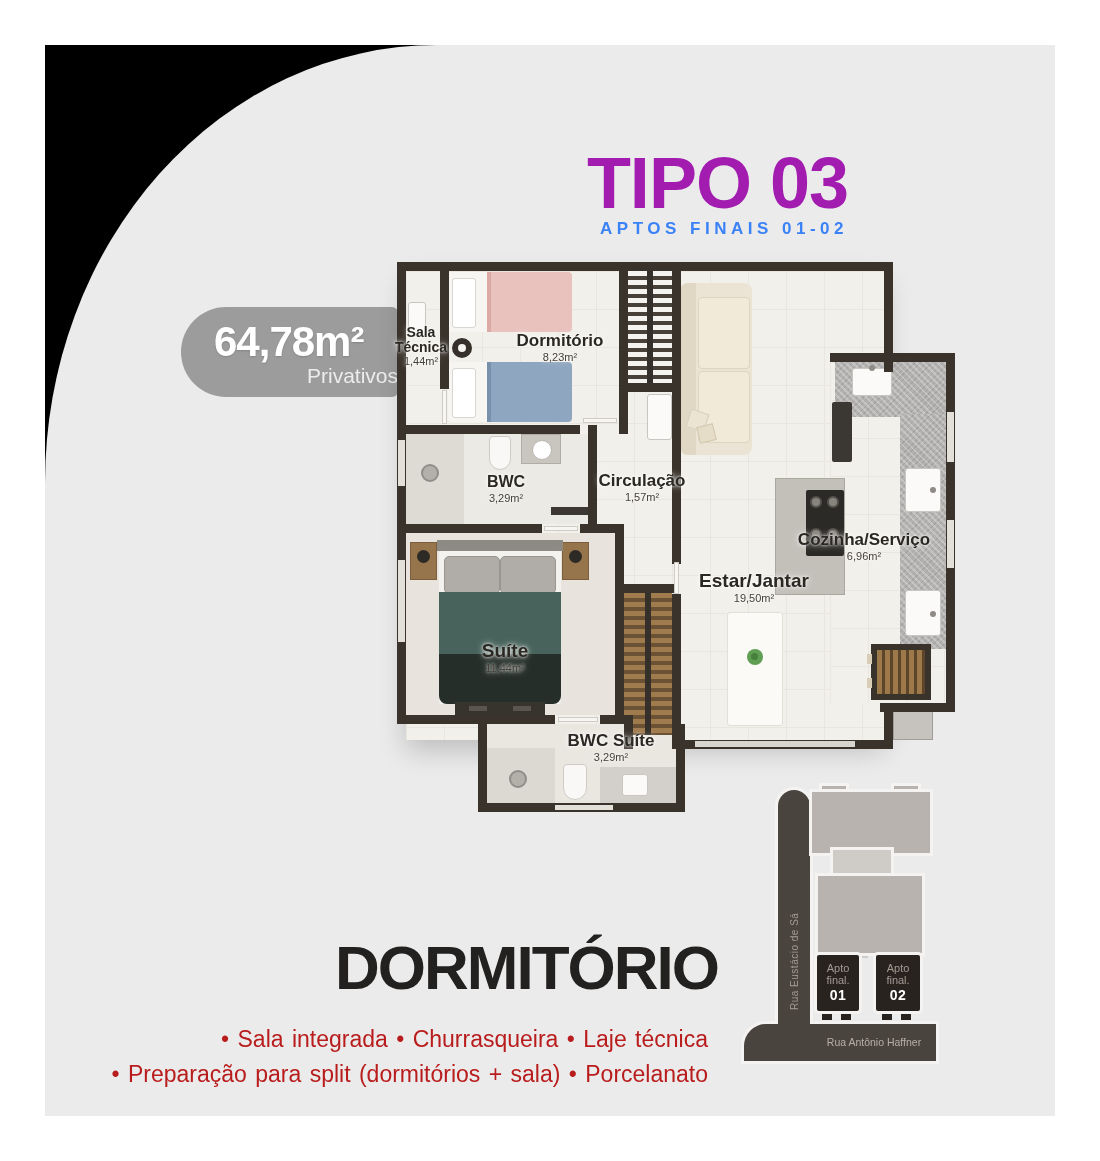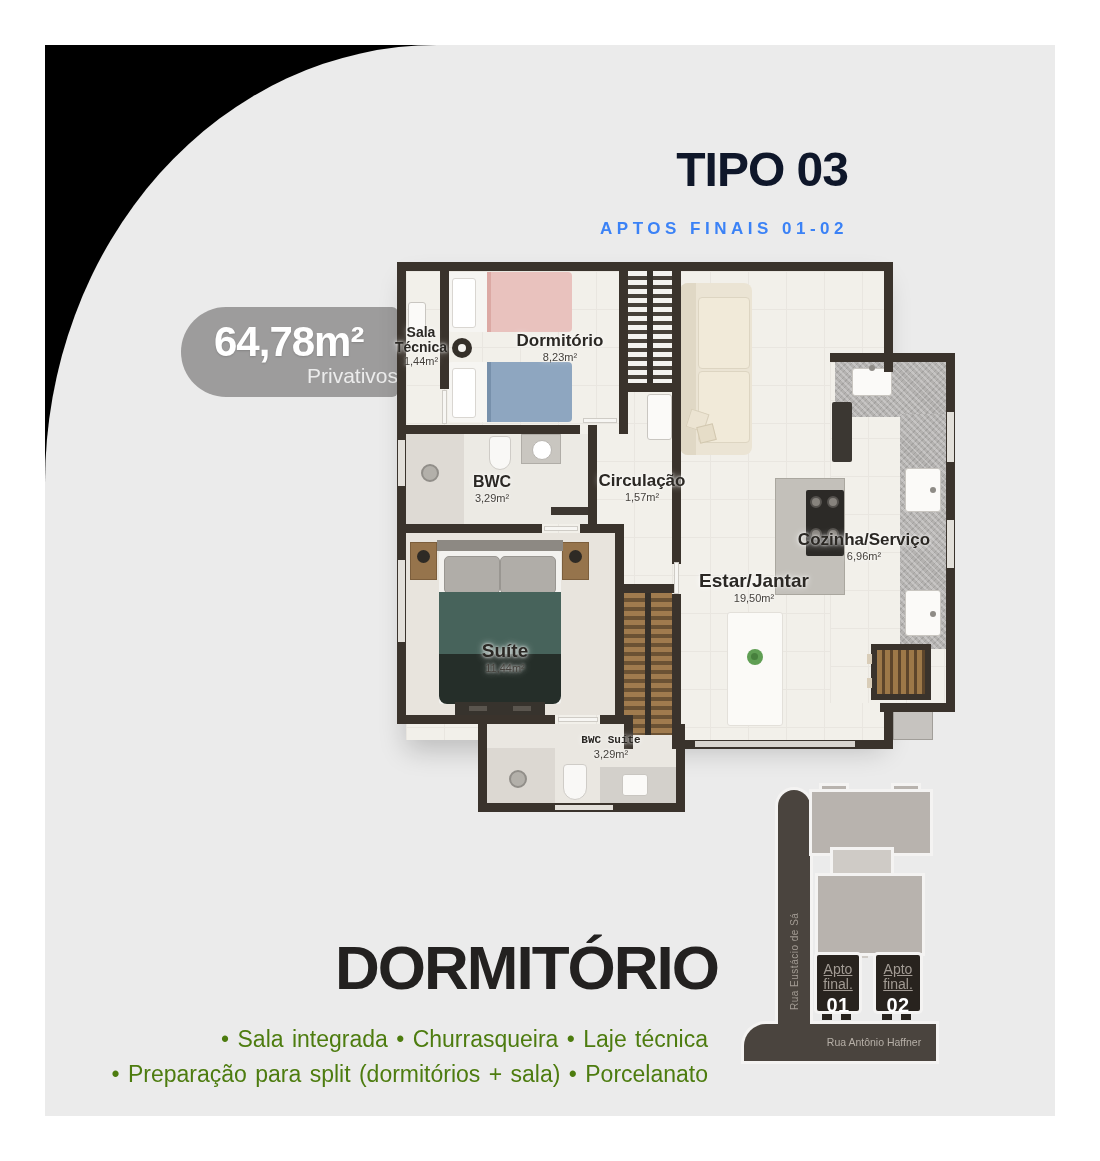--- a/index.html
+++ b/index.html
@@ -5,21 +5,21 @@
   html,body{margin:0;padding:0;background:#ffffff;}
   #stage{position:relative;width:1100px;height:1161px;background:#ffffff;overflow:hidden;
          font-family:"Liberation Sans", sans-serif;}
   .abs{position:absolute;}
   
   #black-corner{left:45px;top:45px;width:402px;height:446px;background:#000;}
   #panel{left:45px;top:45px;width:1010px;height:1071px;background:#ebebeb;
          border-top-left-radius:392px 438px;}
   
   .t1{right:280px;top:82px;font-size:52px;font-weight:900;letter-spacing:-1px;color:#262321;}
-  .t2{right:252px;top:142px;font-size:48px;font-weight:900;letter-spacing:-1px;color:#0f172a;}
+  .t2{right:252px;top:142px;font-size:72px;font-weight:900;letter-spacing:-1px;color:#a21caf;}
   .t3{right:252px;top:219px;font-size:17px;font-weight:600;letter-spacing:4.5px;color:#3b82f6;}
   
   #badge{left:181px;top:307px;width:217px;height:90px;background:#9d9c9c;
          border-radius:45px 6px 6px 45px;box-sizing:border-box;padding:14px 0 0 33px;}
   #badge .v{font-size:42px;font-weight:700;color:#fff;letter-spacing:-1px;line-height:1;
             text-shadow:0 1px 2px rgba(0,0,0,.15);}
   #badge .l{font-size:21px;color:#ececec;margin-top:1px;text-align:right;}
   
   #plan{left:397px;top:262px;width:558px;height:552px;}
   #plan .f{position:absolute;z-index:1;}
@@ -41,28 +41,28 @@
   .rarea{font-size:11px;font-weight:500;color:#45413c;margin-top:1px;}
   .stairs-top{background:repeating-linear-gradient(180deg,#f4f3f0 0 5px,#47413a 5px 9px);}
   .stairs-wood{background:repeating-linear-gradient(180deg,#a07b4e 0 5px,#6b5234 5px 9px);}
   .chair{position:absolute;background:#413e3a;border-radius:5px;}
   .chair em{position:absolute;left:4px;top:4px;right:4px;height:8px;background:#55524d;border-radius:3px;display:block;}
   .burner{position:absolute;width:12px;height:12px;border-radius:50%;background:#87837d;border:2px solid #55524e;box-sizing:border-box;}
   .stool{position:absolute;width:26px;height:24px;background:#dbd3c3;border:1px solid #c2b9a7;border-radius:3px;box-sizing:border-box;}
   
   .h1{right:382px;top:882px;font-size:55px;font-weight:900;letter-spacing:-1px;color:#232120;}
   .h2{right:382px;top:932px;font-size:62px;font-weight:900;letter-spacing:-2px;color:#232120;}
-  .feat{right:392px;font-size:23px;color:#4d7c0f;word-spacing:2px;}
+  .feat{right:392px;font-size:23px;color:#b91c1c;word-spacing:2px;}
   
   .street{background:#4a443e;box-shadow:0 0 0 3px #f4f3f2;}
   .bldg{background:#b8b3ae;box-shadow:0 0 0 3px #f4f3f2;}
   .unit{position:absolute;background:#28231e;border-radius:2px;box-shadow:0 0 0 3px #f4f3f2;
         text-align:center;z-index:3;}
-  .unit .ul{font-size:14px;color:#a29b94;line-height:1.1;margin-top:7px;white-space:pre-line;text-decoration:underline;}
-  .unit .un{font-size:20px;font-weight:900;color:#fff;margin-top:1px;letter-spacing:.5px;}
+  .unit .ul{font-size:11px;color:#a29b94;line-height:1.1;margin-top:7px;white-space:pre-line;}
+  .unit .un{font-size:14px;font-weight:900;color:#fff;margin-top:1px;letter-spacing:.5px;}
   .ft{position:absolute;background:#28231e;}
 </style>
 </head>
 <body>
 
 <div id="stage">
 
   <div id="black-corner" class="abs"></div>
   <div id="panel" class="abs"></div>
 
@@ -238,42 +238,42 @@
     <div class="leaf" style="left:161px;top:455px;width:40px;height:5px;"></div>
 
     <div class="rlabel" style="left:24px;top:84px;white-space:normal;width:76px;">
       <div class="rname" style="font-size:14px;">Sala Técnica</div>
       <div class="rarea">1,44m²</div>
     </div>
     <div class="rlabel" style="left:163px;top:85px;">
       <div class="rname" style="font-size:17px;">Dormitório</div>
       <div class="rarea">8,23m²</div>
     </div>
-    <div class="rlabel" style="left:95px;top:227px;">
+    <div class="rlabel" style="left:109px;top:227px;">
       <div class="rname" style="font-size:16px;">BWC</div>
       <div class="rarea">3,29m²</div>
     </div>
     <div class="rlabel" style="left:245px;top:225px;">
       <div class="rname" style="font-size:17px;">Circulação</div>
       <div class="rarea">1,57m²</div>
     </div>
     <div class="rlabel" style="left:108px;top:395px;">
       <div class="rname" style="font-size:19px;">Suíte</div>
       <div class="rarea">11,44m²</div>
     </div>
     <div class="rlabel" style="left:357px;top:325px;">
       <div class="rname" style="font-size:19px;">Estar/Jantar</div>
       <div class="rarea">19,50m²</div>
     </div>
     <div class="rlabel" style="left:467px;top:284px;">
       <div class="rname" style="font-size:17px;">Cozinha/Serviço</div>
       <div class="rarea">6,96m²</div>
     </div>
     <div class="rlabel" style="left:214px;top:485px;">
-      <div class="rname" style="font-size:11px;font-family:Liberation Mono, monospace;">BWC Suíte</div>
+      <div class="rname" style="font-size:17px;">BWC Suíte</div>
       <div class="rarea">3,29m²</div>
     </div>
   </div>
 
   <div class="abs h2">DORMITÓRIO</div>
   <div class="abs feat" style="top:1026px;">•  Sala integrada   •  Churrasqueira   •  Laje técnica</div>
   <div class="abs feat" style="top:1061px;">•  Preparação para split (dormitórios + sala)   •  Porcelanato</div>
 
   <div class="abs">
     <div class="abs street" style="left:778px;top:790px;width:32px;height:250px;border-radius:16px 16px 0 0;">

